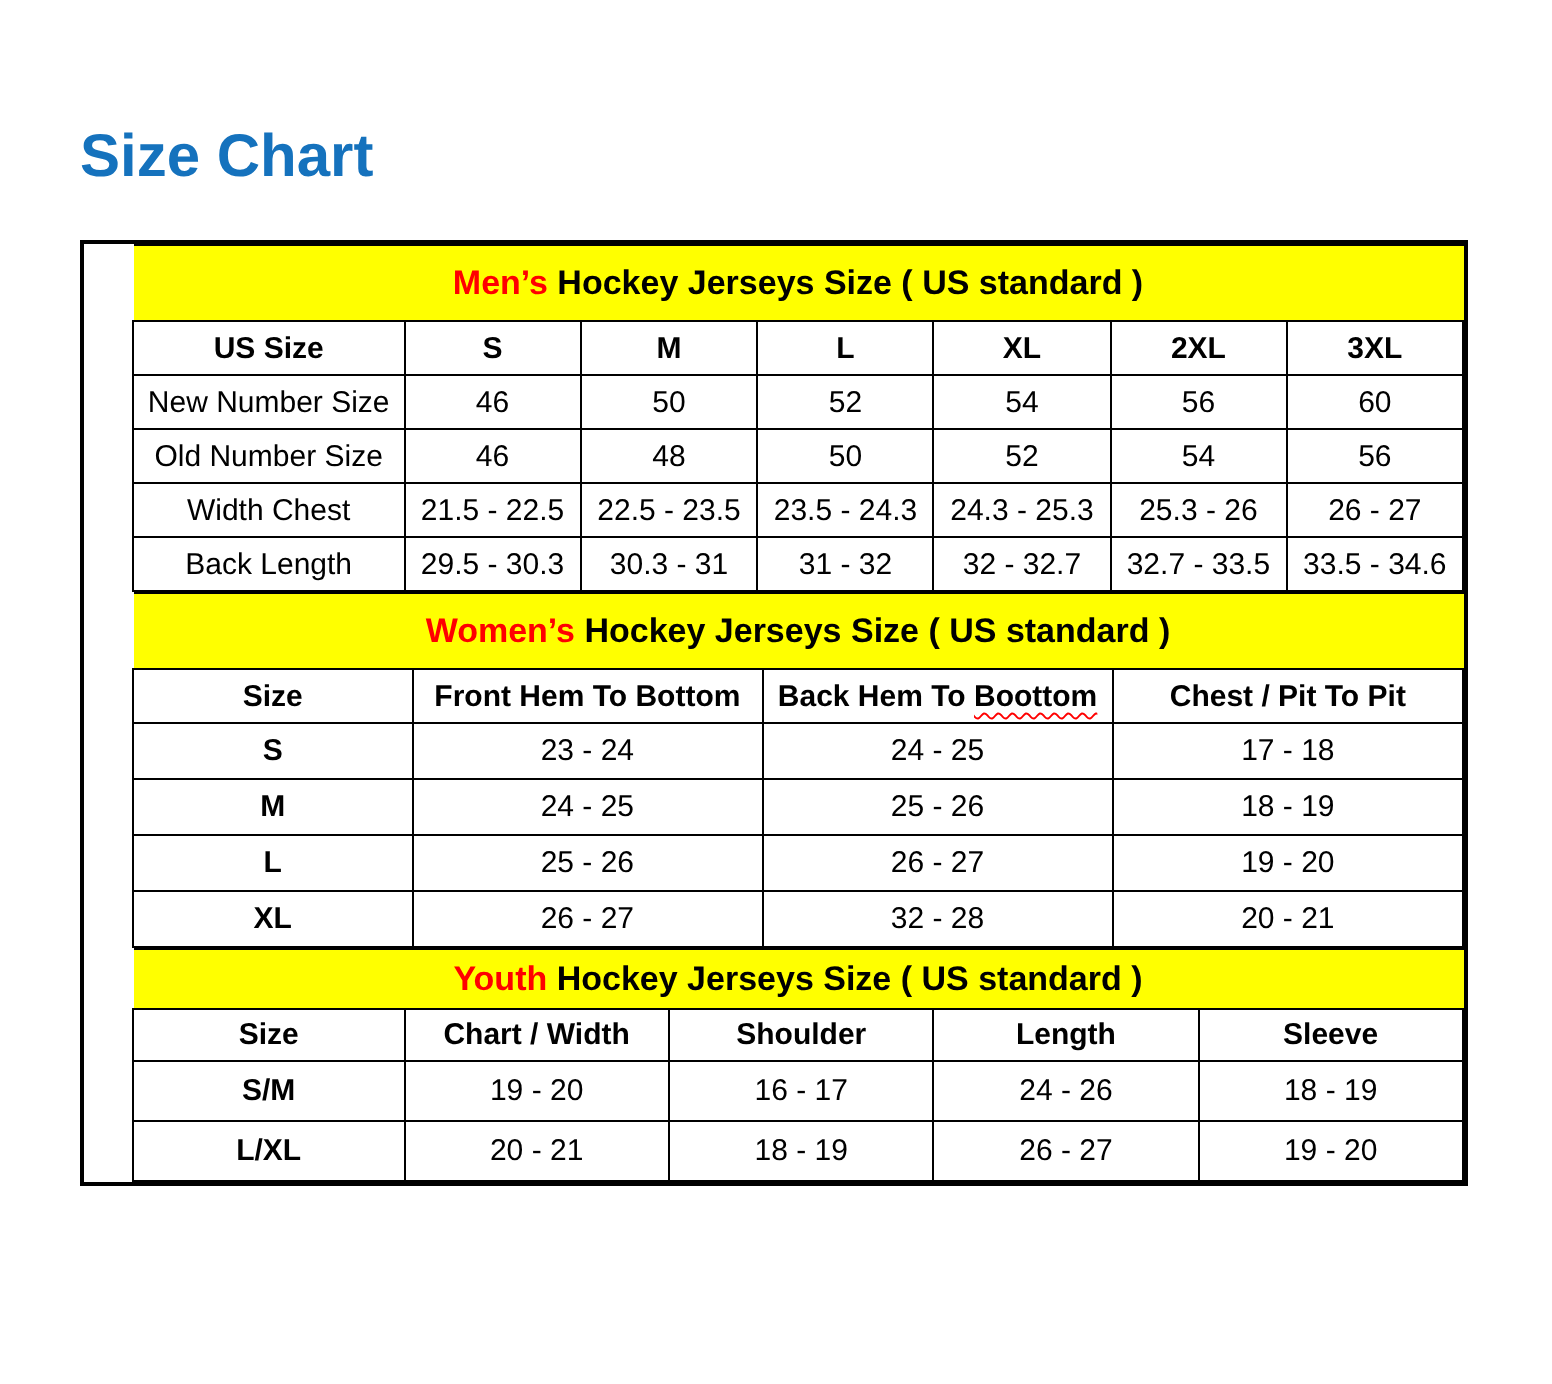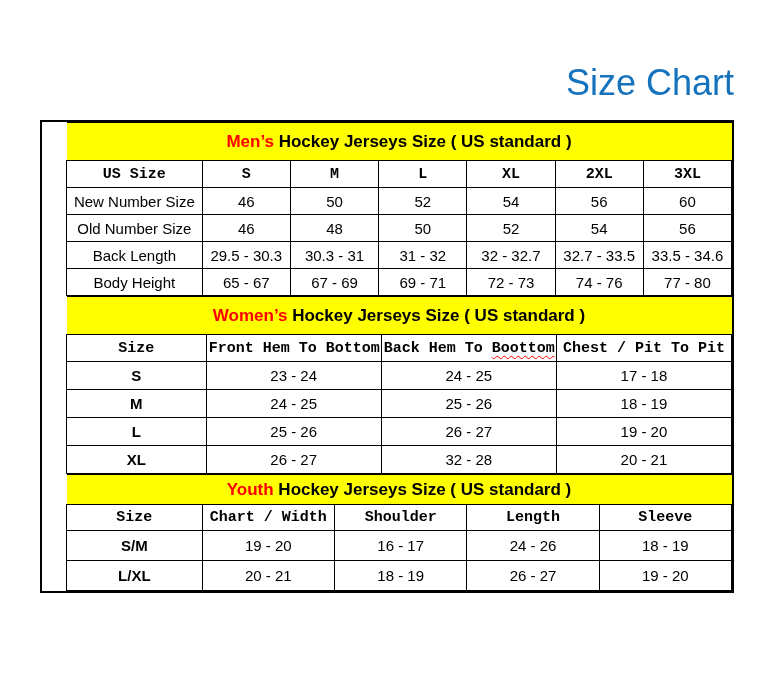--- a/index.html
+++ b/index.html
@@ -12,23 +12,23 @@
     color: #000;
     position: relative;
     overflow: hidden;
   }
   .page-title {
     position: absolute;
     left: 40px;
     top: 62px;
     width: 694px;
     margin: 0;
-    text-align: right;
-    font-size: 36px;
-    font-weight: normal;
+    text-align: left;
+    font-size: 30px;
+    font-weight: bold;
     color: var(--title-blue, #1572BD);
     letter-spacing: 0px;
   }
   .chart-frame {
     position: absolute;
     left: 40px;
     top: 120px;
     width: 694px;
     border: 2.5px solid var(--border-black, #000);
     box-sizing: border-box;
@@ -49,21 +49,21 @@
     white-space: nowrap;
   }
   tr.band td {
     background: var(--band-yellow, #FFFF00);
     font-weight: bold;
     font-size: 17px;
     height: 37px;
     border-left: none;
     border-right: none;
   }
-  tr.head th { font-weight: bold; height: 26px; font-family: Liberation Mono, monospace; }
+  tr.head th { font-weight: bold; height: 26px; }
   tr.data td { height: 26px; font-weight: normal; }
   .sec-men   tr.data td { height: 26px; }
   .sec-women tr.data td { height: 27px; }
   .sec-youth tr.band td { height: 29px; }
   .sec-youth tr.head th { height: 25px; }
   .sec-youth tr.data td { height: 29px; }
   .sec-men   td.rowlabel { font-weight: normal; margin-top: 36px; }
   .sec-women td.rowlabel, .sec-youth td.rowlabel { font-weight: bold; }
   .red { color: var(--accent-red, #FF0000); }
   .wavy {
@@ -116,36 +116,36 @@
     <tr class="data">
       <td class="rowlabel">Old Number Size</td>
       <td>46</td>
       <td>48</td>
       <td>50</td>
       <td>52</td>
       <td>54</td>
       <td>56</td>
     </tr>
     <tr class="data">
+      <td class="rowlabel">Width Chest</td>
+      <td>21.5 - 22.5</td>
+      <td>22.5 - 23.5</td>
+      <td>23.5 - 24.3</td>
+      <td>24.3 - 25.3</td>
+      <td>25.3 - 26</td>
+      <td>26 - 27</td>
+    </tr>
+    <tr class="data">
       <td class="rowlabel">Back Length</td>
       <td>29.5 - 30.3</td>
       <td>30.3 - 31</td>
       <td>31 - 32</td>
       <td>32 - 32.7</td>
       <td>32.7 - 33.5</td>
       <td>33.5 - 34.6</td>
-    </tr>
-    <tr class="data">
-      <td class="rowlabel">Body Height</td>
-      <td>65 - 67</td>
-      <td>67 - 69</td>
-      <td>69 - 71</td>
-      <td>72 - 73</td>
-      <td>74 - 76</td>
-      <td>77 - 80</td>
     </tr>
   </tbody>
     </table>
 
   <table class="sec sec-women">
     <colgroup>
       <col style="width:21%">
         <col style="width:26.33%">
         <col style="width:26.33%">
         <col style="width:26.34%">

